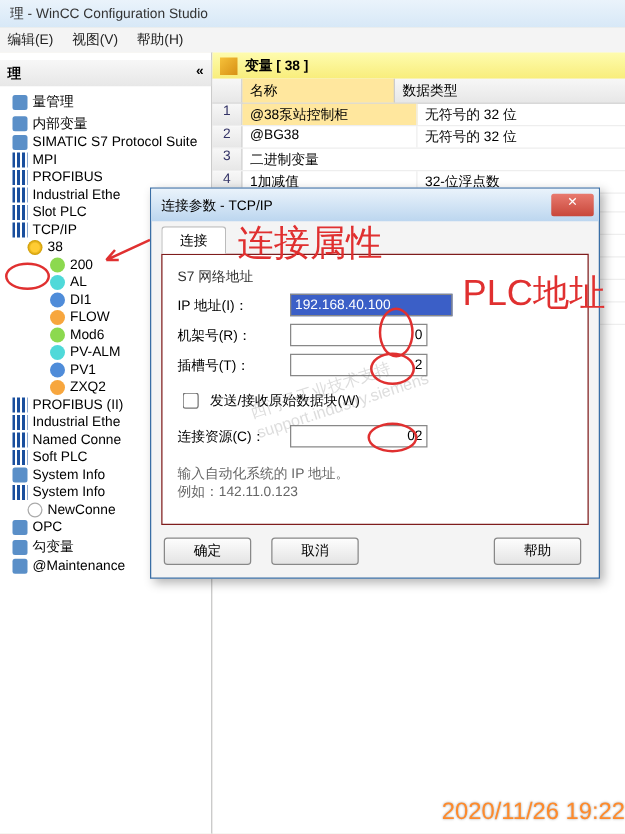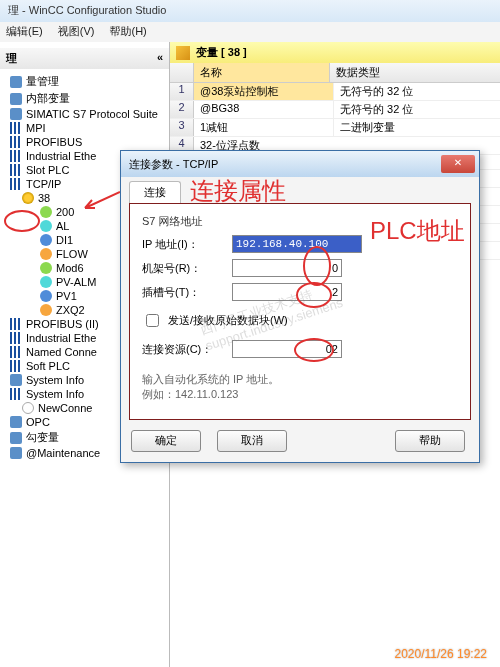--- a/index.html
+++ b/index.html
@@ -21,48 +21,48 @@
   .tree-ico.cyan { background:#4fd9d9; border-radius:50%;}
   .tree-ico.blue { background:#4f8cd9; border-radius:50%;}
   .tree-ico.orng { background:#f7a63e; border-radius:50%;}
   .tree-ico.star { background:#fff; border:1px solid #aaa; border-radius:50%;}
   .right { flex:1; background:#fff; }
   .right-header { background:linear-gradient(#fefcae,#f8ed7b); padding:3px 6px; font-weight:bold; display:flex; align-items:center; gap:6px;}
   .cube { width:14px; height:14px; background:linear-gradient(135deg,#f6c13a,#d79115); display:inline-block;}
   .grid { }
   .grid-head { display:flex; background:linear-gradient(#f7f7f7,#e7e7e7); border-bottom:1px solid #ccc; }
   .gh-row { width:24px; border-right:1px solid #ccc;}
-  .gh-name { width:136px; padding:2px 6px; border-right:1px solid #ccc; background:#ffe79e;}
+  .gh-name { width:122px; padding:2px 6px; border-right:1px solid #ccc; background:#ffe79e;}
   .gh-type { flex:1; padding:2px 6px;}
   .grid-row { display:flex; border-bottom:1px solid #eee; }
   .gr-idx { width:24px; text-align:center; background:linear-gradient(#f7f7f7,#e7e7e7); border-right:1px solid #ccc; color:#336;}
   .gr-name { width:140px; padding:1px 6px; border-right:1px solid #eee;}
   .gr-type { flex:1; padding:1px 6px;}
   .grid-row.sel .gr-name { background:#ffe79e; }
   .dialog { position:absolute; left:120px; top:150px; width:360px; background:#f4f4f4; border:1px solid #3a6ea5; box-shadow:3px 3px 8px rgba(0,0,0,0.3);}
   .dlg-title { height:26px; background:linear-gradient(#eaf3fb,#bcd6ef); display:flex; align-items:center; justify-content:space-between; padding:0 4px 0 8px; color:#000;}
   .dlg-close { width:34px; height:18px; background:linear-gradient(#e87a6f,#c8473a); color:#fff; text-align:center; border-radius:2px; font-size:10px; line-height:16px;}
   .dlg-tab { padding:4px 8px 0 8px;text-decoration:underline; }
   .tab { display:inline-block; padding:3px 14px; background:#fff; border:1px solid #bbb; border-bottom:none; border-radius:3px 3px 0 0;}
   .dlg-body { background:#fff; margin:0 8px; border:1px solid #7f1d1d; padding:10px 12px 16px 12px; }
   .group-label { color:#333; margin-bottom:6px;}
   .form-row { display:flex; align-items:center; margin:6px 0; }
   .form-row label { width:90px; }
   .form-row input[type=text] { width:110px; height:18px; border:1px solid #888; padding:0 3px; background:#fff; text-align:right;}
-  .form-row input.ip { background:#3b5fc7; color:#fff; text-align:left; width:130px;font-family:Liberation Mono, monospace;}
+  .form-row input.ip { background:#3b5fc7; color:#fff; text-align:left; width:130px;}
   .chk { display:flex; align-items:center; gap:6px; margin:10px 0;}
   .chk input{ width:13px; height:13px;}
   .hint { color:#666; margin-top:14px; line-height:1.4;}
   .dlg-buttons { display:flex; justify-content:space-between; gap:16px; padding:10px; }
   .dlg-buttons button { width:70px; height:22px; background:linear-gradient(#fdfdfd,#e4e4e4); border:1px solid #888; border-radius:3px;}
   .dlg-buttons button:last-child{ margin-left:auto; margin-right:4px;}
   .red-circle { position:absolute; border:2px solid #e03030; border-radius:50%; pointer-events:none;}
-  .red-text { position:absolute; color:#e03030; font-size:24px; font-weight:500; pointer-events:none;}
+  .red-text { position:absolute; color:#e03030; font-size:29px; font-weight:500; pointer-events:none;}
   .red-arrow { position:absolute; width:40px; height:20px; pointer-events:none;}
-  .timestamp { position:absolute; right:13px; bottom:6px; color:#ff8a2a; font-size:12px; font-weight:500; text-shadow:0 0 2px rgba(0,0,0,0.4);}
+  .timestamp { position:absolute; right:0; bottom:6px; color:#ff8a2a; font-size:19px; font-weight:500; text-shadow:0 0 2px rgba(0,0,0,0.4);}
   .watermark { position:absolute; left:200px; top:300px; color:rgba(120,120,120,0.25); font-size:13px; transform:rotate(-18deg); pointer-events:none; line-height:1.3;}
 </style>
 </head>
 <body>
 
 <div class="titlebar">理 - WinCC Configuration Studio</div>
 <div class="menubar">
   <span>编辑(E)</span>
   <span>视图(V)</span>
   <span>帮助(H)</span>
@@ -202,25 +202,25 @@
             <div class="gr-name">@38泵站控制柜</div>
             <div class="gr-type">无符号的 32 位</div>
           </div>
           <div class="grid-row">
             <div class="gr-idx">2</div>
             <div class="gr-name">@BG38</div>
             <div class="gr-type">无符号的 32 位</div>
           </div>
           <div class="grid-row">
             <div class="gr-idx">3</div>
-            <div class="gr-name">1减钮</div>
             <div class="gr-type">二进制变量</div>
           </div>
           <div class="grid-row">
             <div class="gr-idx">4</div>
+            <div class="gr-name">1加减值</div>
             <div class="gr-type">32-位浮点数</div>
           </div>
           <div class="grid-row">
             <div class="gr-idx">5</div>
             <div class="gr-name"></div>
             <div class="gr-type">IEE</div>
           </div>
           <div class="grid-row">
             <div class="gr-idx">25</div>
             <div class="gr-name">2方向使能</div>

